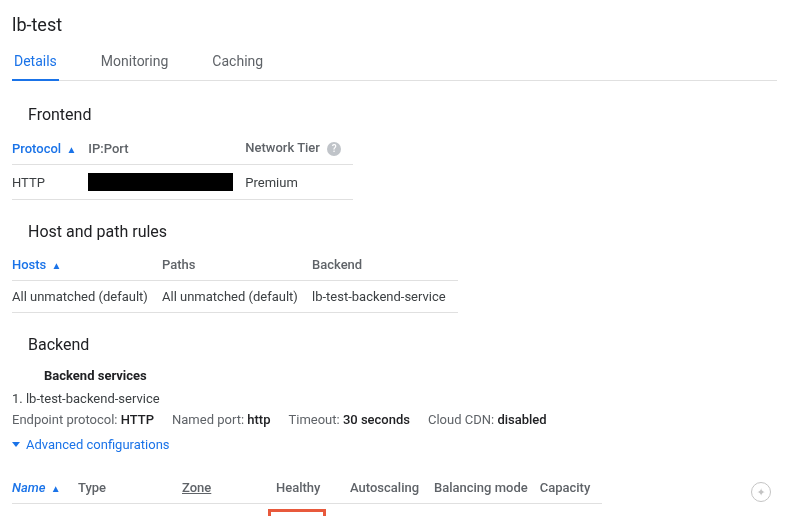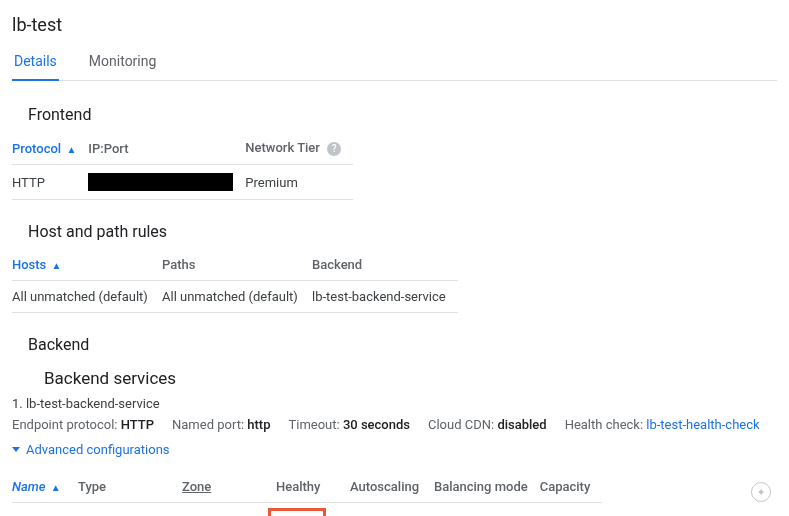--- a/index.html
+++ b/index.html
@@ -13,21 +13,21 @@
     width: 789px;
   }
   h1.title {
     font-size: 18px;
     font-weight: 400;
     color: #202124;
     margin: 4px 0 10px 0;
   }
   .tabs {
     display: flex;
-    gap: 28px;
+    gap: 40px;
     border-bottom: 1px solid #e0e0e0;
     margin-bottom: 24px;
   }
   .tab {
     padding: 8px 2px 10px 2px;
     font-size: 14px;
     color: #5f6368;
     cursor: pointer;
     margin-bottom: -1px;
   }
@@ -35,29 +35,30 @@
     color: #1a73e8;
     border-bottom: 2px solid #1a73e8;
   }
   .section-h {
     font-size: 16px;
     font-weight: 400;
     color: #202124;
     margin: 4px 0 8px 16px;
   }
   .sub-h {
-    font-size: 17px;
-    font-weight: 400;
+    font-size: 13px;
+    font-weight: 700;
     color: #202124;
     margin: 14px 0 8px 0;
     padding-left: 32px;
   }
   table {
     border-collapse: collapse;
     margin-bottom: 22px;
+    margin-top: 6px;
   }
   th, td {
     text-align: left;
     padding: 8px 12px 8px 0;
     font-weight: 400;
     font-size: 13px;
     white-space: nowrap;
   }
   th {
     color: #5f6368;
@@ -166,20 +167,21 @@
 </head>
 <body>
 
 
 
 <h1 class="title">lb-test</h1>
 
 <div class="tabs">
   <div class="tab active">Details</div>
   <div class="tab">Monitoring</div>
+  <div class="tab">Caching</div>
 </div>
 
 
 <div class="section-h">Frontend</div>
 <table>
   <thead>
       <tr>
     <th class="sortable col-sm">
       <span>Protocol</span>
       <span class="sort-arrow">▲</span>
@@ -225,21 +227,20 @@
 
 <div class="section-h">Backend</div>
 <div class="sub-h">Backend services</div>
 <div style="margin-bottom:6px;">1. lb-test-backend-service</div>
 
 <div class="meta-line">
   <span><span>Endpoint protocol: </span><b>HTTP</b></span>
   <span><span>Named port: </span><b>http</b></span>
   <span><span>Timeout: </span><b>30 seconds</b></span>
   <span><span>Cloud CDN: </span><b>disabled</b></span>
-  <span><span>Health check: </span><span class="link">lb-test-health-check</span></span>
 </div>
 
 <div class="adv">
   <span class="chev"></span>
   <span>Advanced configurations</span>
 </div>
 
 <table>
   <thead>
       <tr>

